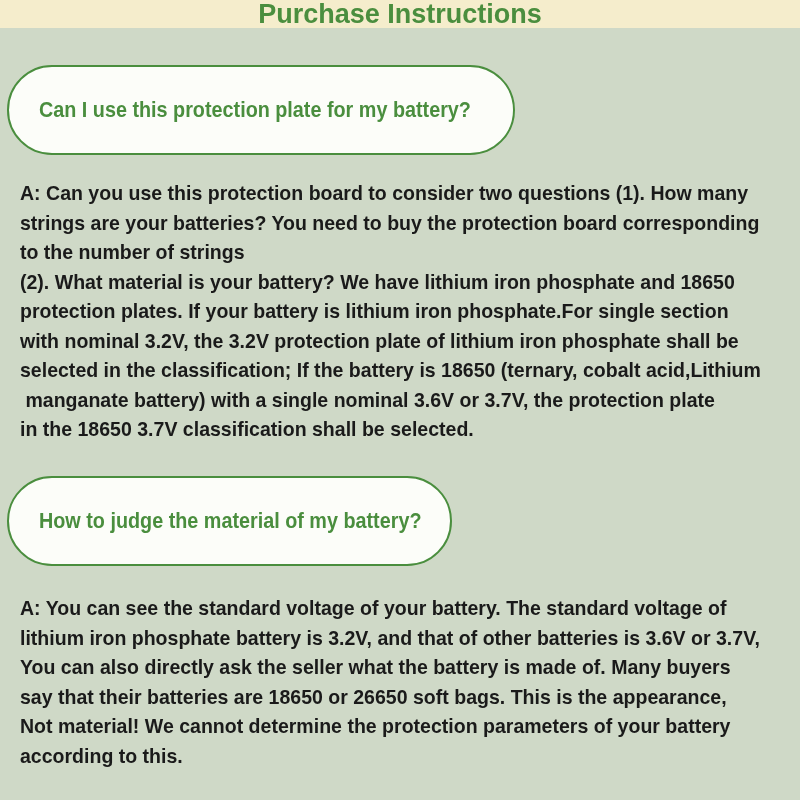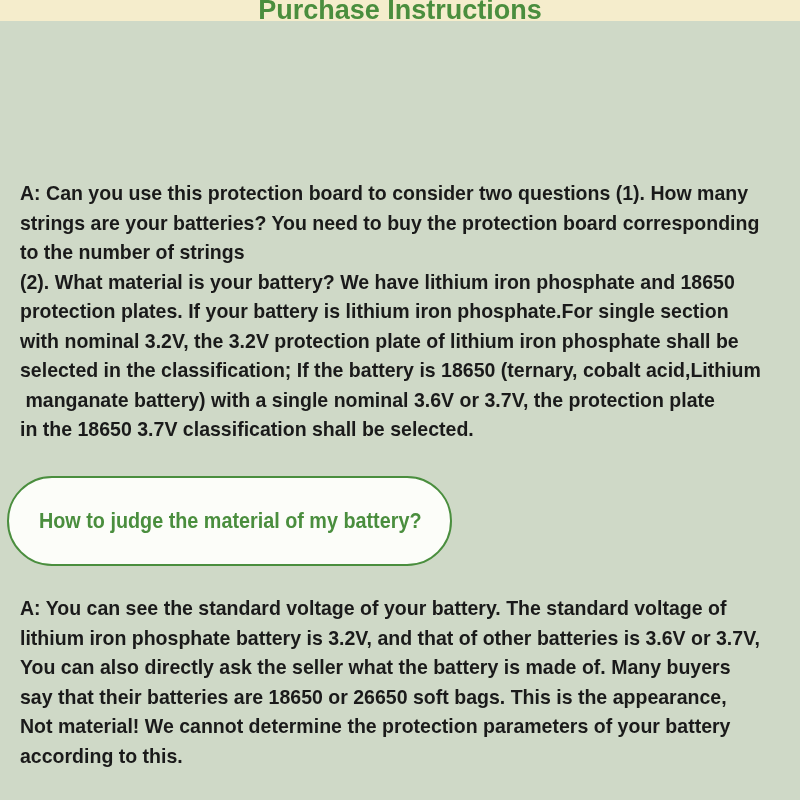--- a/index.html
+++ b/index.html
@@ -12,21 +12,21 @@
     width: 800px;
     height: 800px;
     background: #CFD9C7;
     overflow: hidden;
     font-family: "Liberation Sans", "DejaVu Sans", sans-serif;
   }
   .header {
     position: absolute;
     top: 0; left: 0;
     width: 800px;
-    height: 21px;
+    height: 28px;
     background: #F5EDCC;
     display: flex;
     align-items: center;
     justify-content: center;
   }
   .title {
     margin: 0;
     font-size: 27px;
     font-weight: bold;
     color: #4A8E3E;
@@ -73,20 +73,23 @@
 </style>
 </head>
 <body>
 
 <div class="page">
 
   <header class="header">
     <h1 class="title">Purchase Instructions</h1>
   </header>
 
+  <div class="bubble bubble-1">
+    <span class="q-text">Can I use this protection plate for my battery?</span>
+  </div>
 
   <p class="answer answer-1">A: Can you use this protection board to consider two questions (1). How many
 strings are your batteries? You need to buy the protection board corresponding
 to the number of strings
 (2). What material is your battery? We have lithium iron phosphate and 18650
 protection plates. If your battery is lithium iron phosphate.For single section
 with nominal 3.2V, the 3.2V protection plate of lithium iron phosphate shall be
 selected in the classification; If the battery is 18650 (ternary, cobalt acid,Lithium
  manganate battery) with a single nominal 3.6V or 3.7V, the protection plate
 in the 18650 3.7V classification shall be selected.</p>

